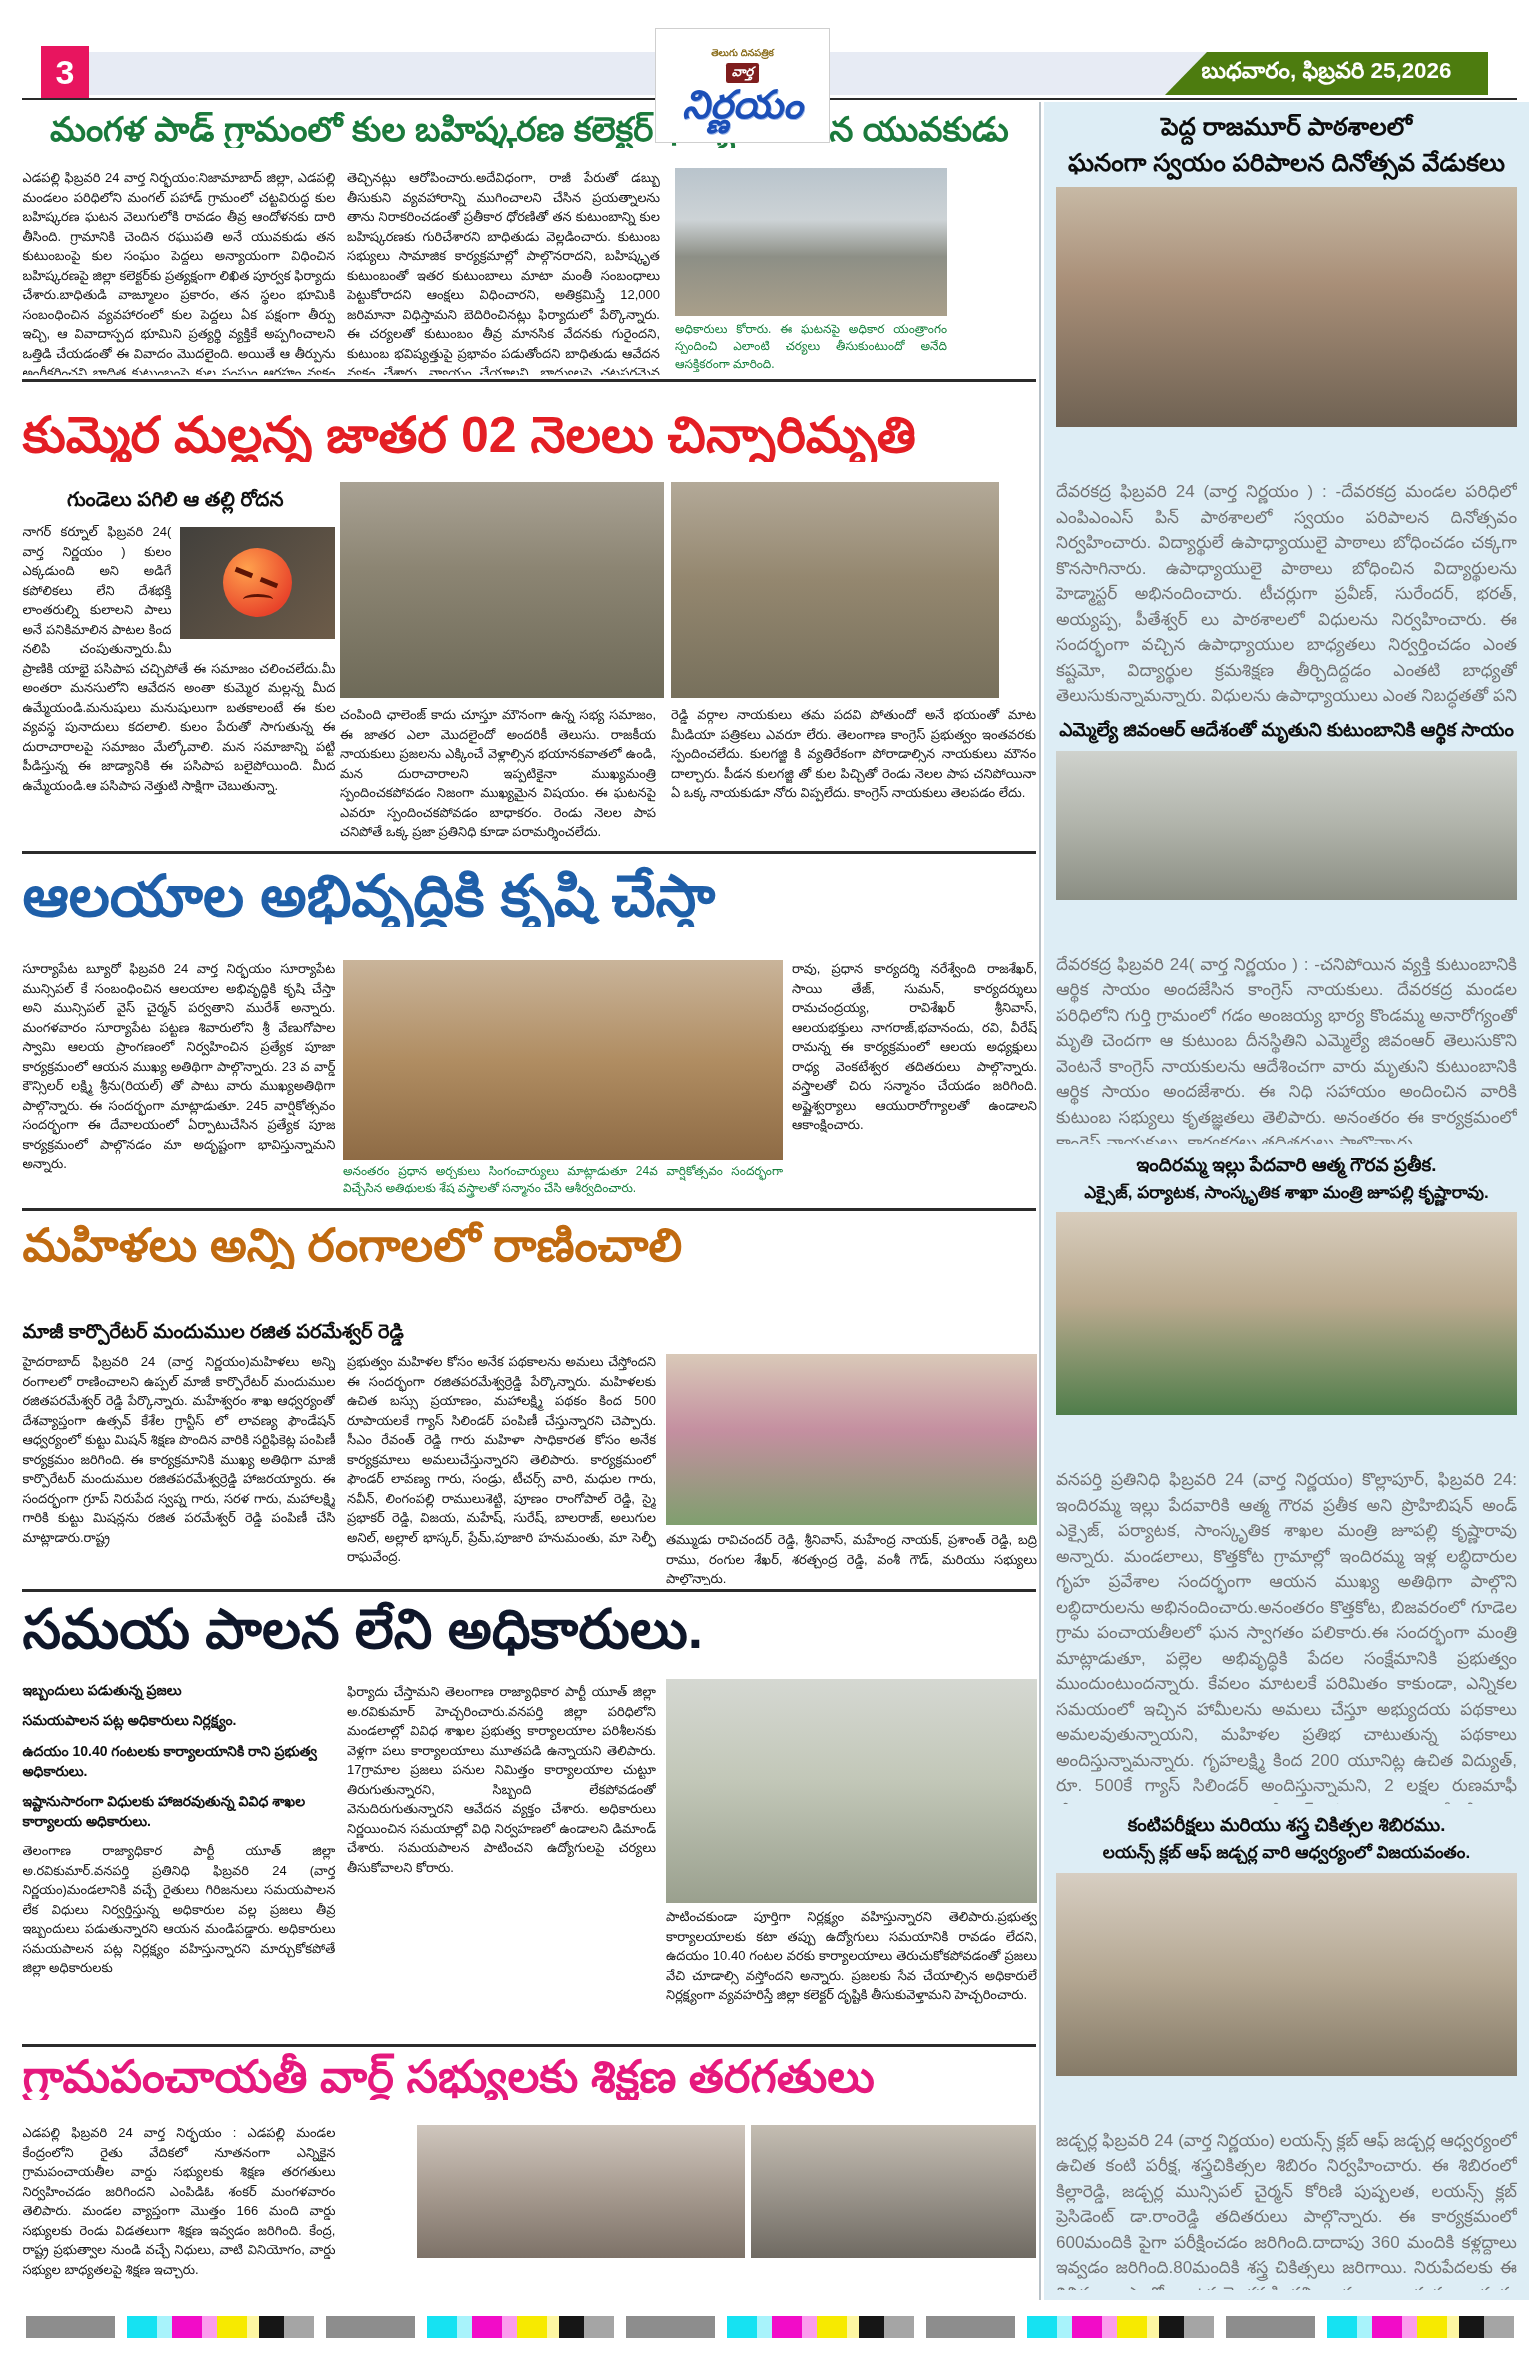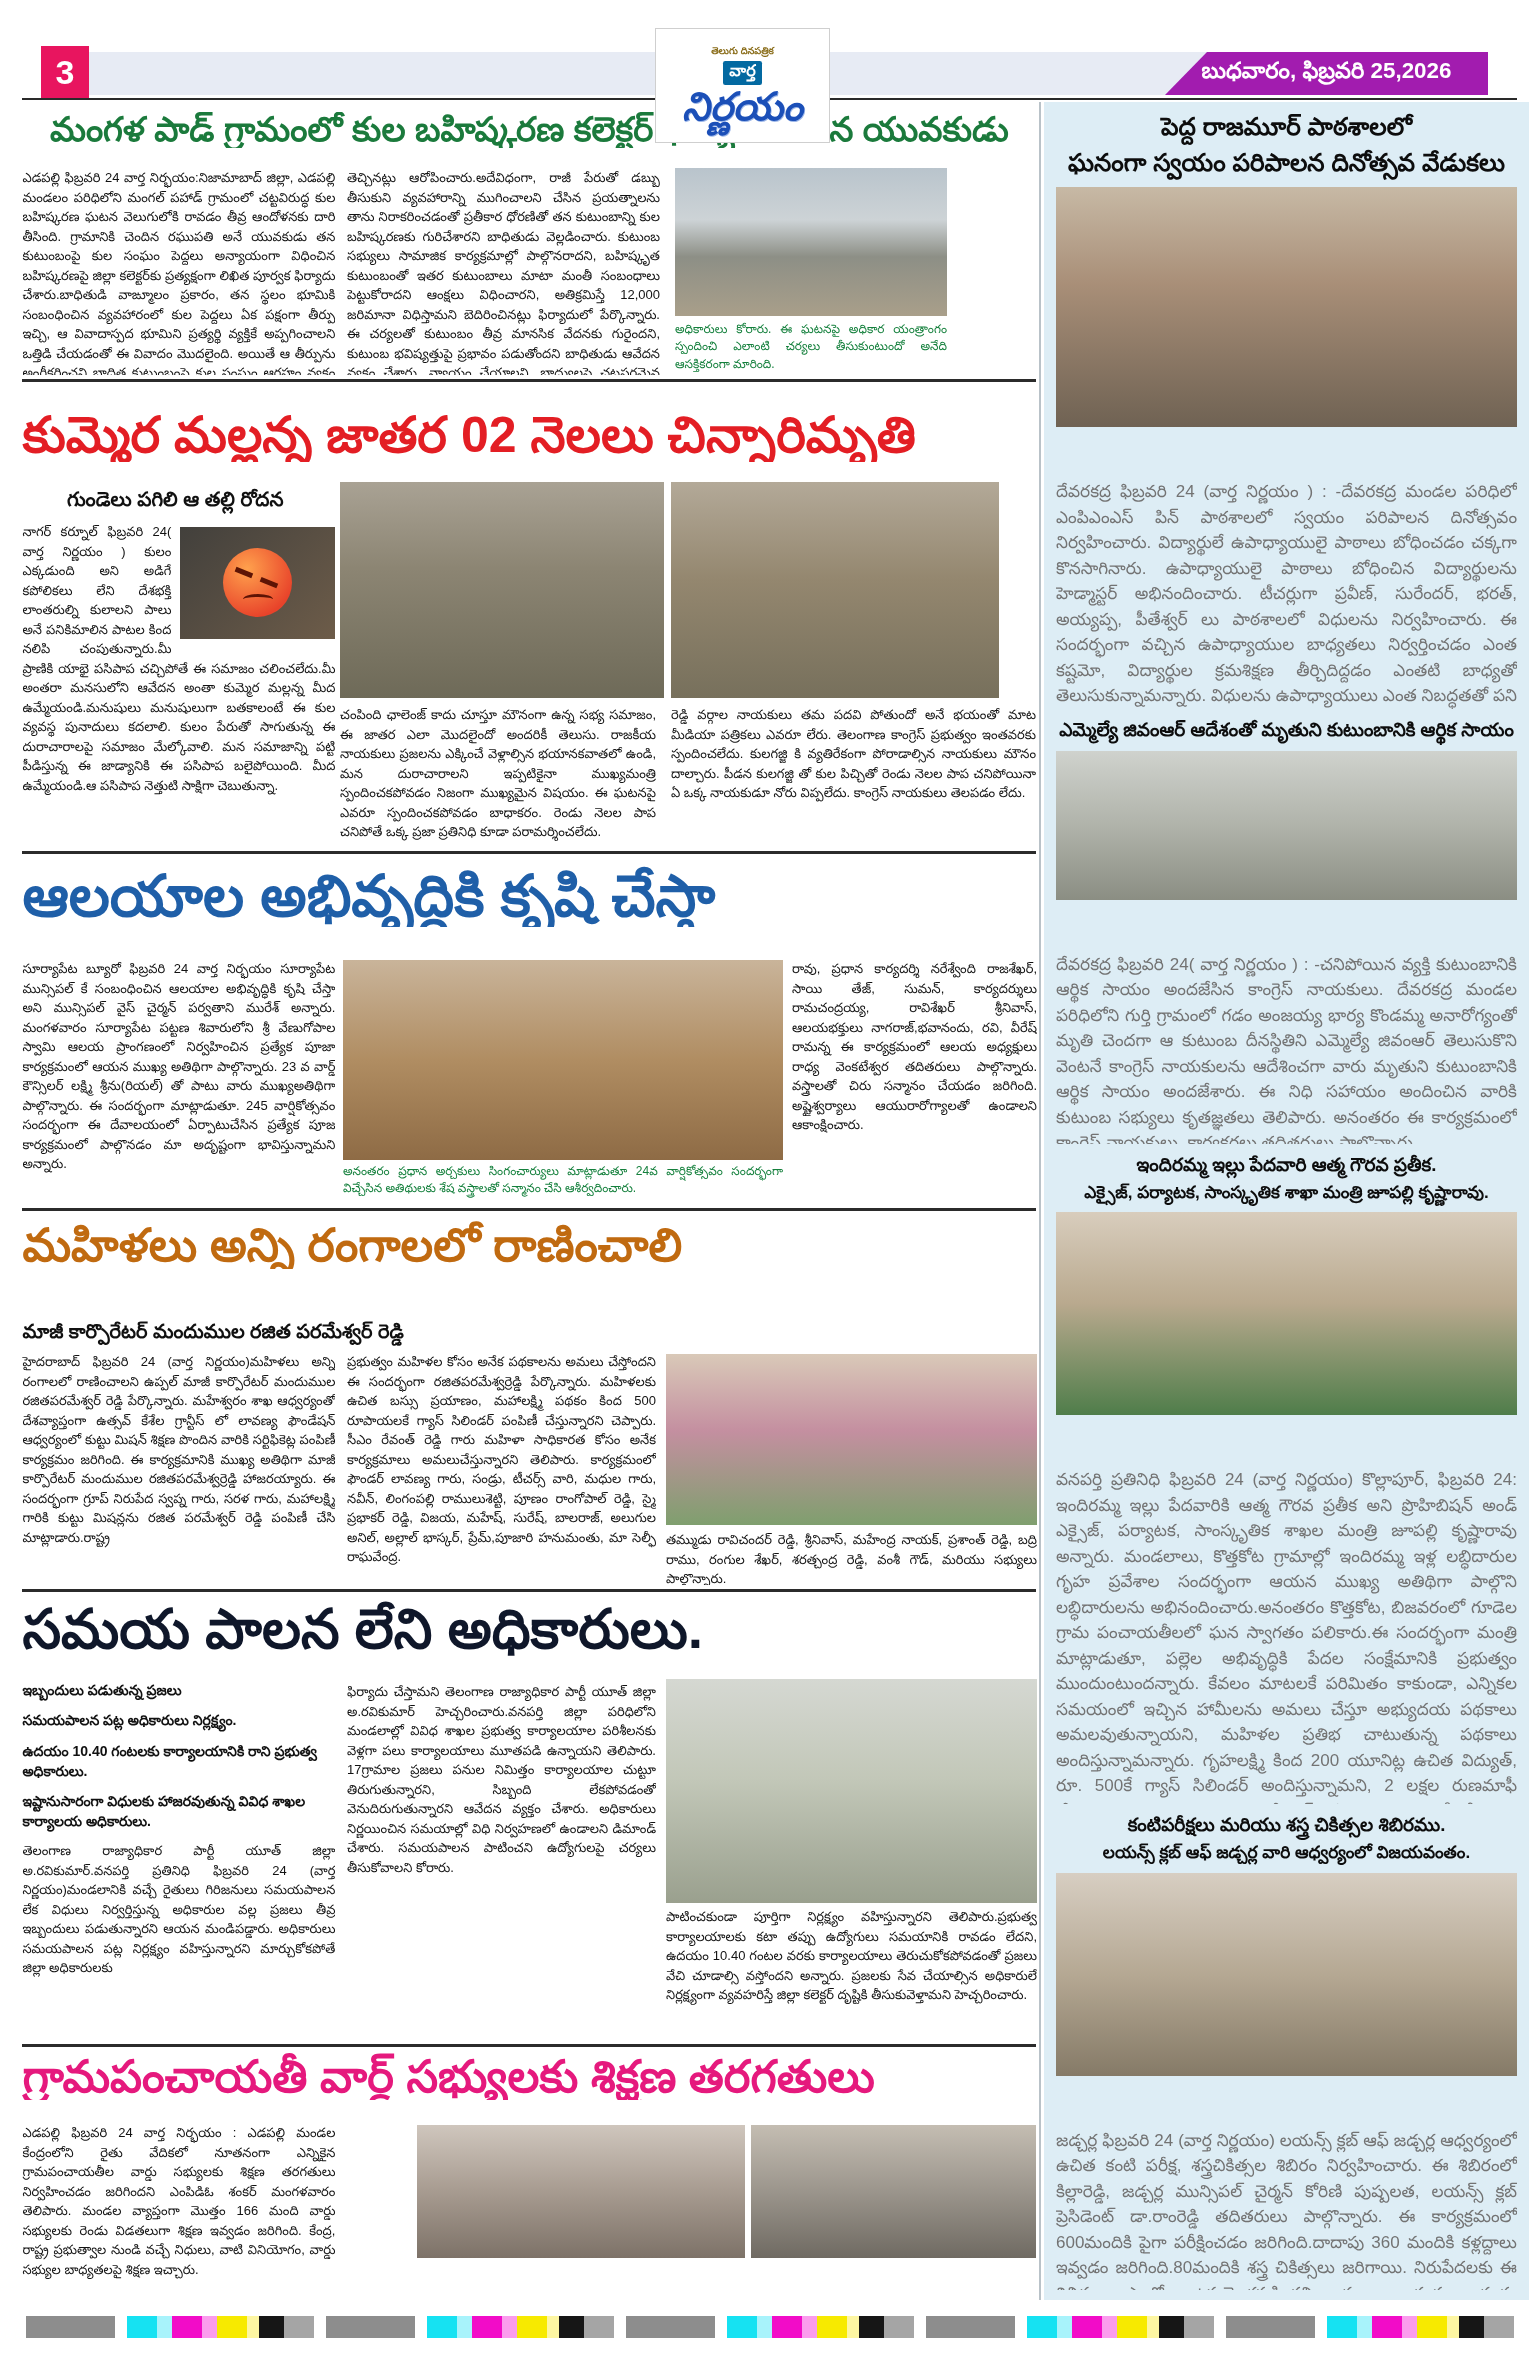--- a/index.html
+++ b/index.html
@@ -2,27 +2,27 @@
 <html style="font-size:12px"><head>
 <meta charset="utf-8">
 <style>
   html,body{margin:0;padding:0;background:#ffffff;}
   .page{position:relative;width:1541px;height:2377px;background:#ffffff;overflow:hidden;
         font-family:"Liberation Sans", sans-serif;color:#111;}
   
   .hdr-strip{position:absolute;left:88px;top:52px;width:1399px;height:43px;background:#e7ebf4;}
   .pagenum{position:absolute;left:41px;top:46px;width:48px;height:52px;background:#e8155f;color:#fff;
            font-size:34px;font-weight:bold;display:flex;align-items:center;justify-content:center;z-index:3;}
-  .datebox{position:absolute;left:1165px;top:52px;width:323px;height:43px;background:#a21caf;color:#fff;
+  .datebox{position:absolute;left:1165px;top:52px;width:323px;height:43px;background:#4d7c0f;color:#fff;
            font-size:22.4px;font-weight:bold;display:flex;align-items:center;justify-content:center;
            clip-path:polygon(13% 0,100% 0,100% 100%,0 100%);z-index:2;}
   .masthead{position:absolute;left:655px;top:28px;width:173px;height:113px;background:#fff;border:0.7px solid #cfcfcf;
             z-index:4;display:flex;flex-direction:column;align-items:center;justify-content:center;text-align:center;}
   .masthead .m-top{font-size:9.7px;color:#8a6d1a;font-weight:bold;}
-  .masthead .m-badge{font-size:16px;color:#fff;background:#0369a1;padding:0.7px 6px;border-radius:2.2px;margin:2.2px 0;font-weight:bold;}
+  .masthead .m-badge{font-size:13px;color:#fff;background:#7f1d1d;padding:0.7px 6px;border-radius:2.2px;margin:2.2px 0;font-weight:bold;font-style:italic;}
   .masthead .m-name{font-size:39px;font-weight:bold;color:#1b4fb8;font-style:italic;
                     text-shadow:0.7px 0.7px 0 #9db7e8;line-height:1.0;}
   .hdr-rule{position:absolute;left:22.4px;top:98px;width:1495px;height:2.2px;background:#2a2a2a;}
   
   .rule{position:absolute;left:22.4px;width:1014px;height:3px;background:#2b2b2b;}
   .body-txt{font-size:13px;line-height:1.5;text-align:justify;overflow:hidden;position:absolute;color:#121212;}
   .cap-txt{font-size:12px;line-height:1.45;text-align:justify;overflow:hidden;position:absolute;color:#15803d;}
   .photo{position:absolute;overflow:hidden;}
   .headline{position:absolute;font-weight:bold;letter-spacing:0px;line-height:1.05;white-space:nowrap;overflow:hidden;}
   .subhead{position:absolute;font-weight:bold;color:#111;}

